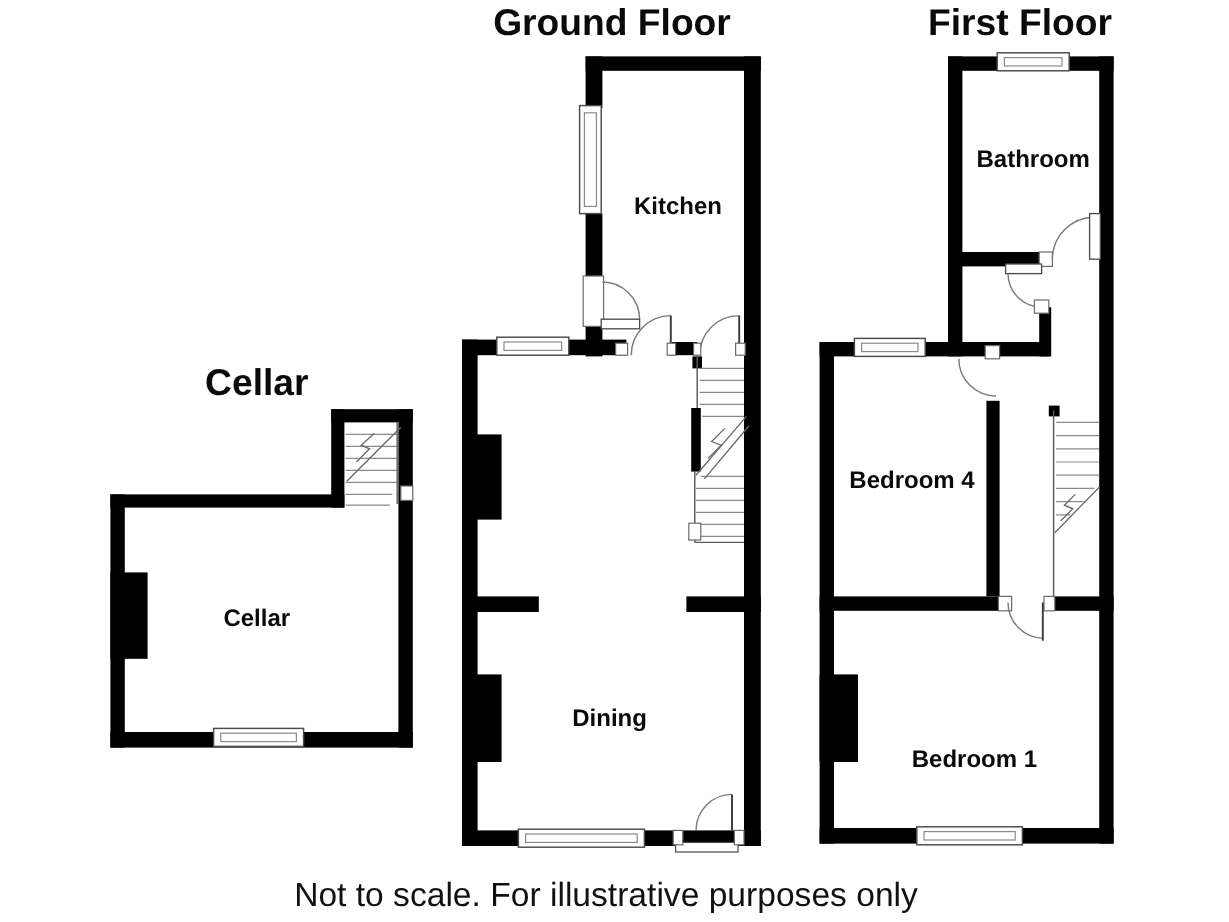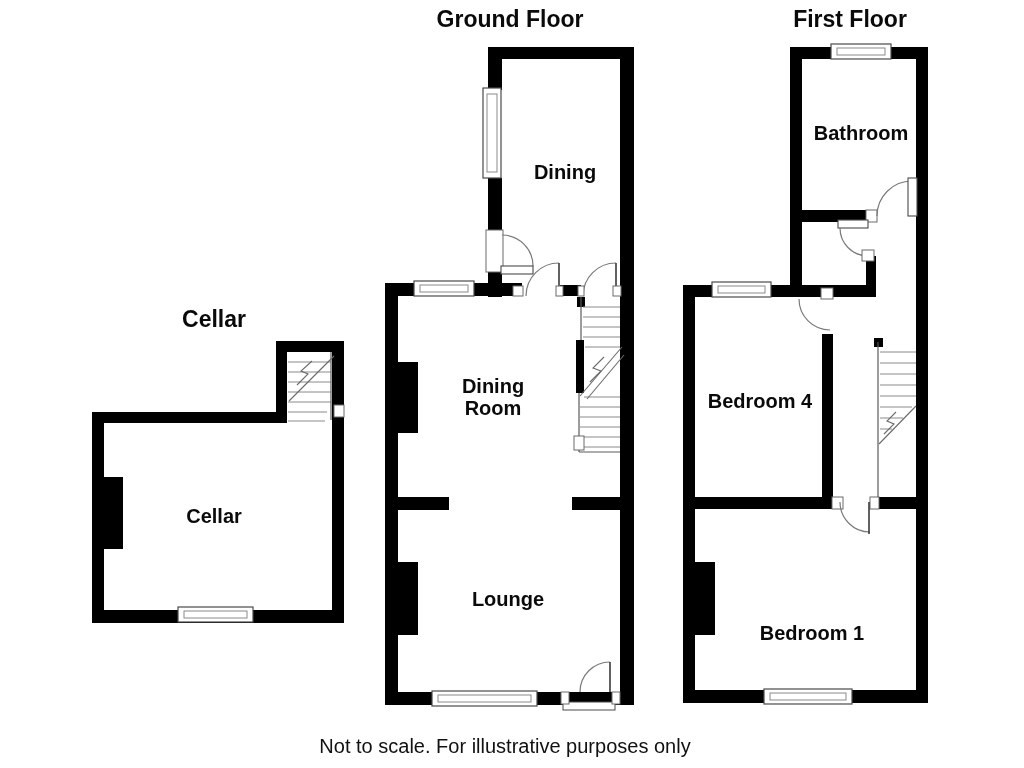--- a/index.html
+++ b/index.html
@@ -14,23 +14,23 @@
   .arc{fill:none;stroke:#7a7a7a;stroke-width:1.2;}
   .leaf{stroke:#3a3a3a;stroke-width:1.6;fill:none;}
   .leaf-rect{fill:#ffffff;stroke:#4a4a4a;stroke-width:1.1;}
   .tread{stroke:#8a8a8a;stroke-width:1;fill:none;}
   .rail{stroke:#5a5a5a;stroke-width:1.2;fill:none;}
   .diag{stroke:#6a6a6a;stroke-width:1.1;fill:none;}
   .sill{fill:#ffffff;stroke:#4a4a4a;stroke-width:1;}
   .lbl{position:absolute;transform:translate(-50%,-50%);color:#0a0a0a;font-weight:bold;
        font-size:20px;white-space:nowrap;text-align:center;line-height:22px;}
   .title{position:absolute;transform:translate(-50%,-50%);color:#0a0a0a;font-weight:bold;
-       font-size:23px;white-space:nowrap;}
+       font-size:31px;white-space:nowrap;}
   .lbl-wrap{white-space:normal;width:100px;}
-  .note{position:absolute;transform:translate(-50%,-50%);color:#111111;font-size:20px;
+  .note{position:absolute;transform:translate(-50%,-50%);color:#111111;font-size:28px;
        white-space:nowrap;font-weight:normal;}
 </style>
 </head>
 <body>
 
 <div id="canvas">
 
 <svg id="plan-svg" width="1024" height="768" viewBox="0 0 1024 768">
 
   <g>
@@ -211,23 +211,22 @@
     </g>
   </g>
 </svg>
 
 <div class="title" style="left:214px;top:319px;">Cellar</div>
 <div class="title" style="left:510px;top:19px;">Ground Floor</div>
 <div class="title" style="left:850px;top:19px;">First Floor</div>
 
 <div class="lbl" style="left:214px;top:516px;">Cellar</div>
 
-<div class="lbl" style="left:565px;top:172px;">Dining</div>
-<div class="lbl lbl-wrap" style="left:493px;top:397px;">Dining Room</div>
-<div class="lbl" style="left:508px;top:599px;">Lounge</div>
+<div class="lbl" style="left:565px;top:172px;">Kitchen</div>
+<div class="lbl" style="left:508px;top:599px;">Dining</div>
 
 <div class="lbl" style="left:861px;top:133px;">Bathroom</div>
 <div class="lbl" style="left:760px;top:401px;">Bedroom 4</div>
 <div class="lbl" style="left:812px;top:599px;margin-top:34px;">Bedroom 1</div>
 
 <div class="note" style="left:505px;top:746px;">Not to scale. For illustrative purposes only</div>
 
 </div>
 
 </body></html>

